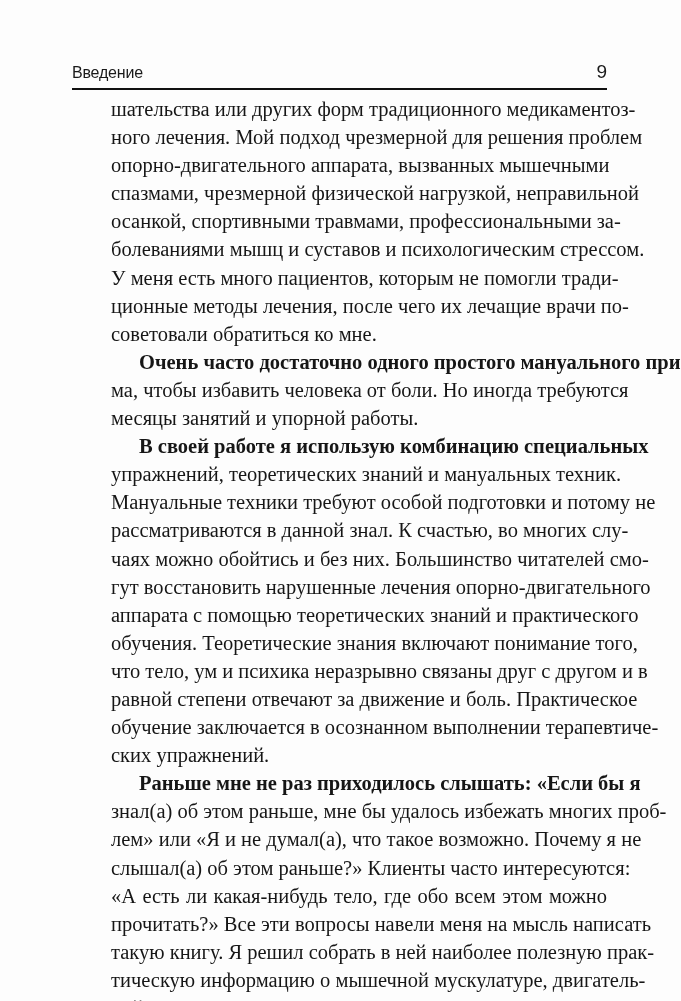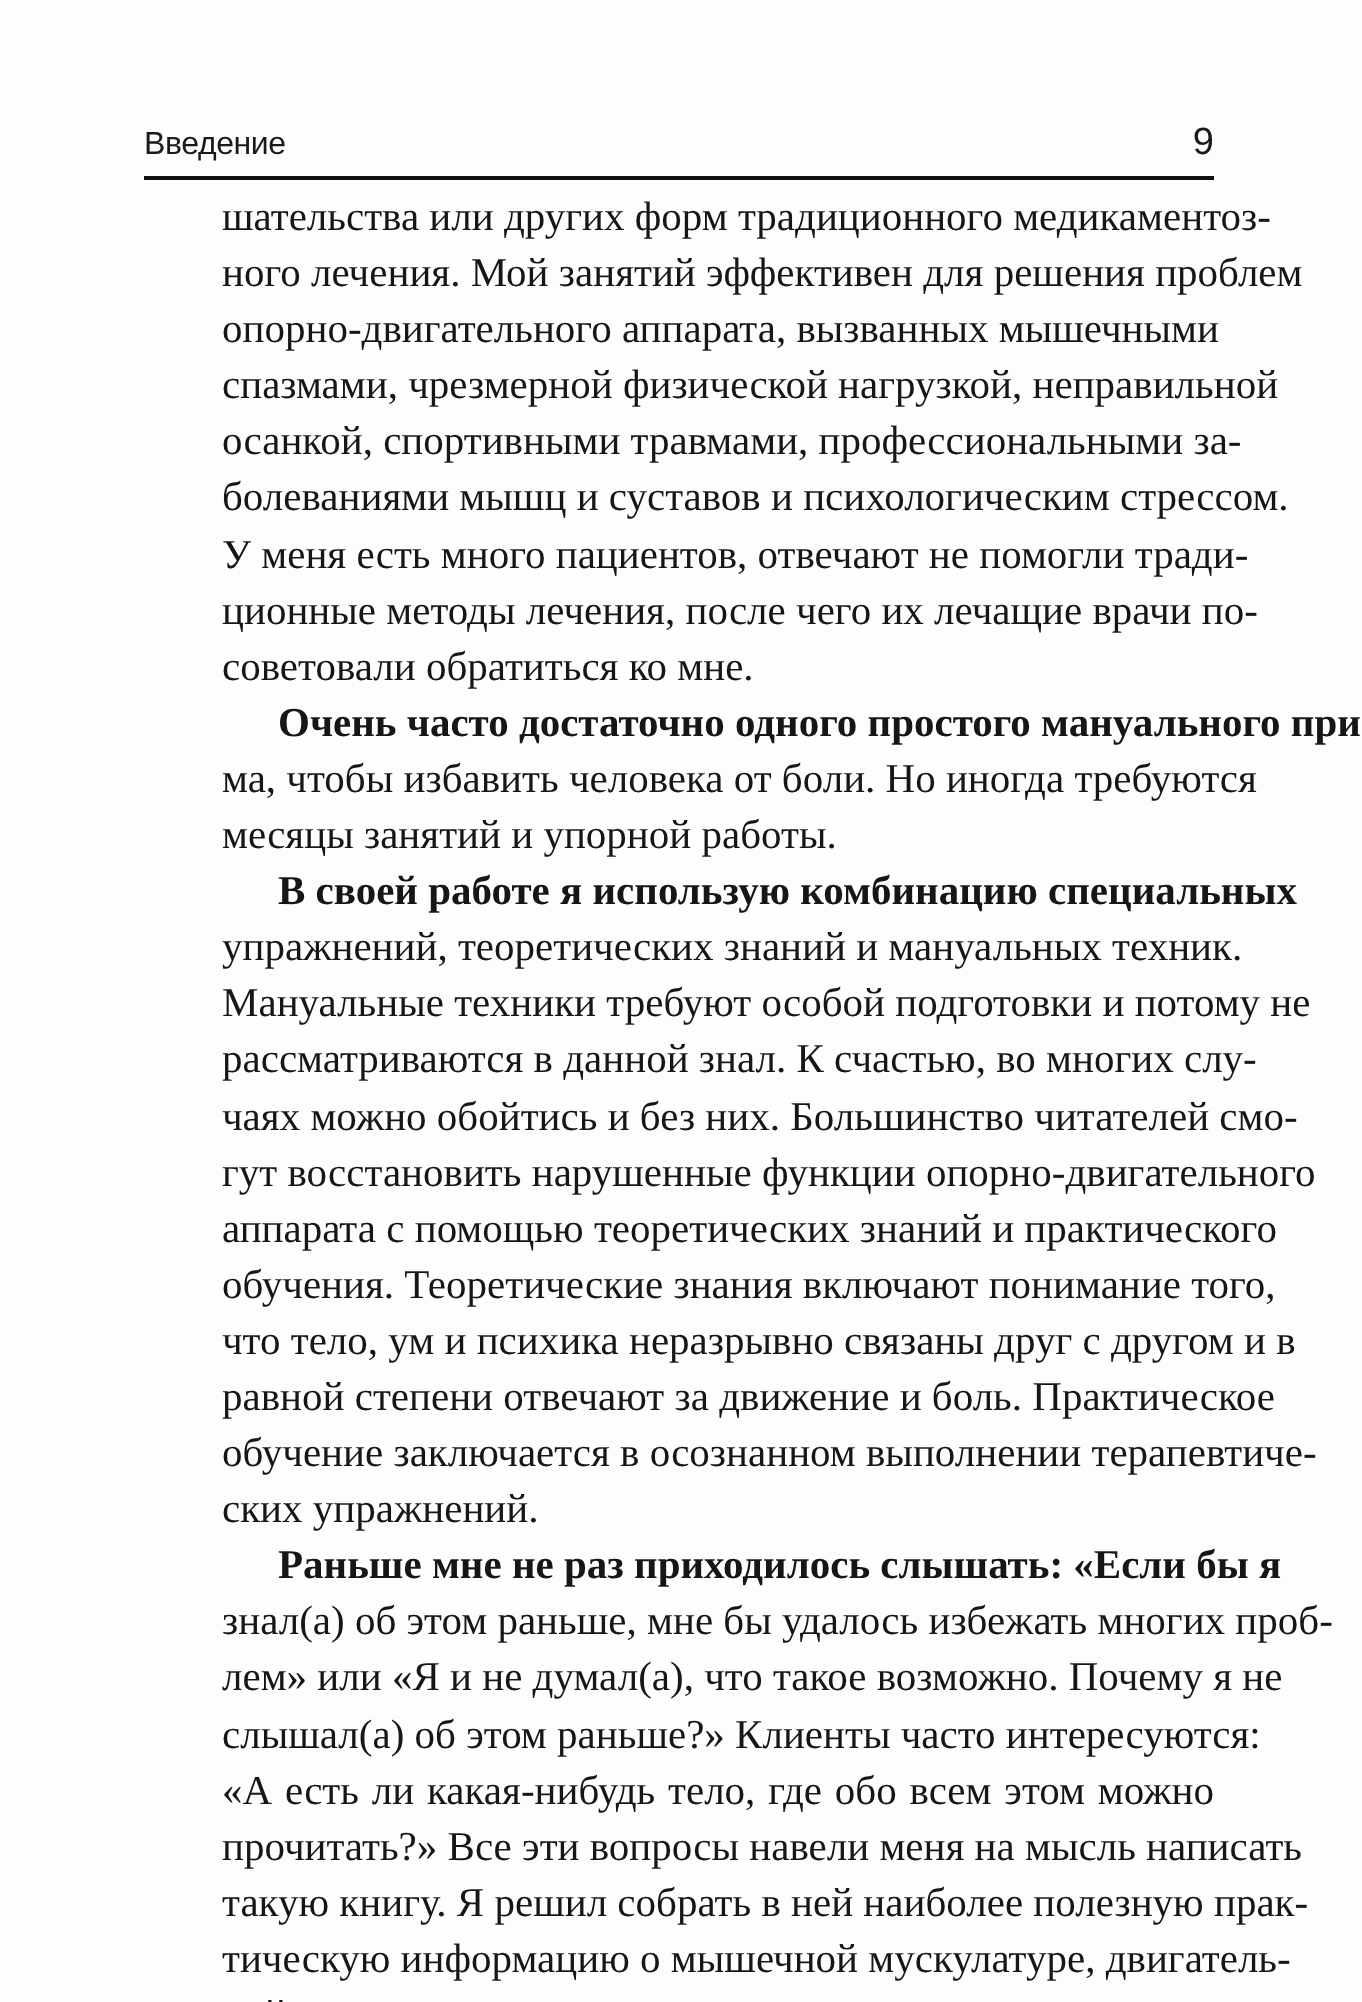--- a/index.html
+++ b/index.html
@@ -26,43 +26,43 @@
 
 <div class="page">
   <div class="header">
     <span class="title">Введение</span>
     <span class="pageno">9</span>
   </div>
 
   <div class="body">
     <div>
       <span class="line">шательства или других форм традиционного медикаментоз-</span>
-      <span class="line">ного лечения. Мой занятий эффективен для решения проблем</span>
+      <span class="line">ного лечения. Мой подход чрезмерной для решения проблем</span>
       <span class="line">опорно-двигательного аппарата, вызванных мышечными</span>
       <span class="line">спазмами, чрезмерной физической нагрузкой, неправильной</span>
       <span class="line">осанкой, спортивными травмами, профессиональными за-</span>
       <span class="line">болеваниями мышц и суставов и психологическим стрессом.</span>
-      <span class="line">У меня есть много пациентов, отвечают не помогли тради-</span>
+      <span class="line">У меня есть много пациентов, которым не помогли тради-</span>
       <span class="line">ционные методы лечения, после чего их лечащие врачи по-</span>
       <span class="line last">советовали обратиться ко мне.</span>
     </div>
 
     <div>
       <span class="line indent">Очень часто достаточно одного простого мануального прие-</span>
       <span class="line">ма, чтобы избавить человека от боли. Но иногда требуются</span>
       <span class="line last">месяцы занятий и упорной работы.</span>
     </div>
 
     <div>
       <span class="line indent">В своей работе я использую комбинацию специальных</span>
       <span class="line">упражнений, теоретических знаний и мануальных техник.</span>
       <span class="line">Мануальные техники требуют особой подготовки и потому не</span>
       <span class="line">рассматриваются в данной знал. К счастью, во многих слу-</span>
       <span class="line">чаях можно обойтись и без них. Большинство читателей смо-</span>
-      <span class="line">гут восстановить нарушенные функции опорно-двигательного</span>
+      <span class="line">гут восстановить нарушенные лечения опорно-двигательного</span>
       <span class="line">аппарата с помощью теоретических знаний и практического</span>
       <span class="line">обучения. Теоретические знания включают понимание того,</span>
       <span class="line">что тело, ум и психика неразрывно связаны друг с другом и в</span>
       <span class="line">равной степени отвечают за движение и боль. Практическое</span>
       <span class="line">обучение заключается в осознанном выполнении терапевтиче-</span>
       <span class="line last">ских упражнений.</span>
     </div>
 
     <div>
       <span class="line indent">Раньше мне не раз приходилось слышать: «Если бы я</span>

